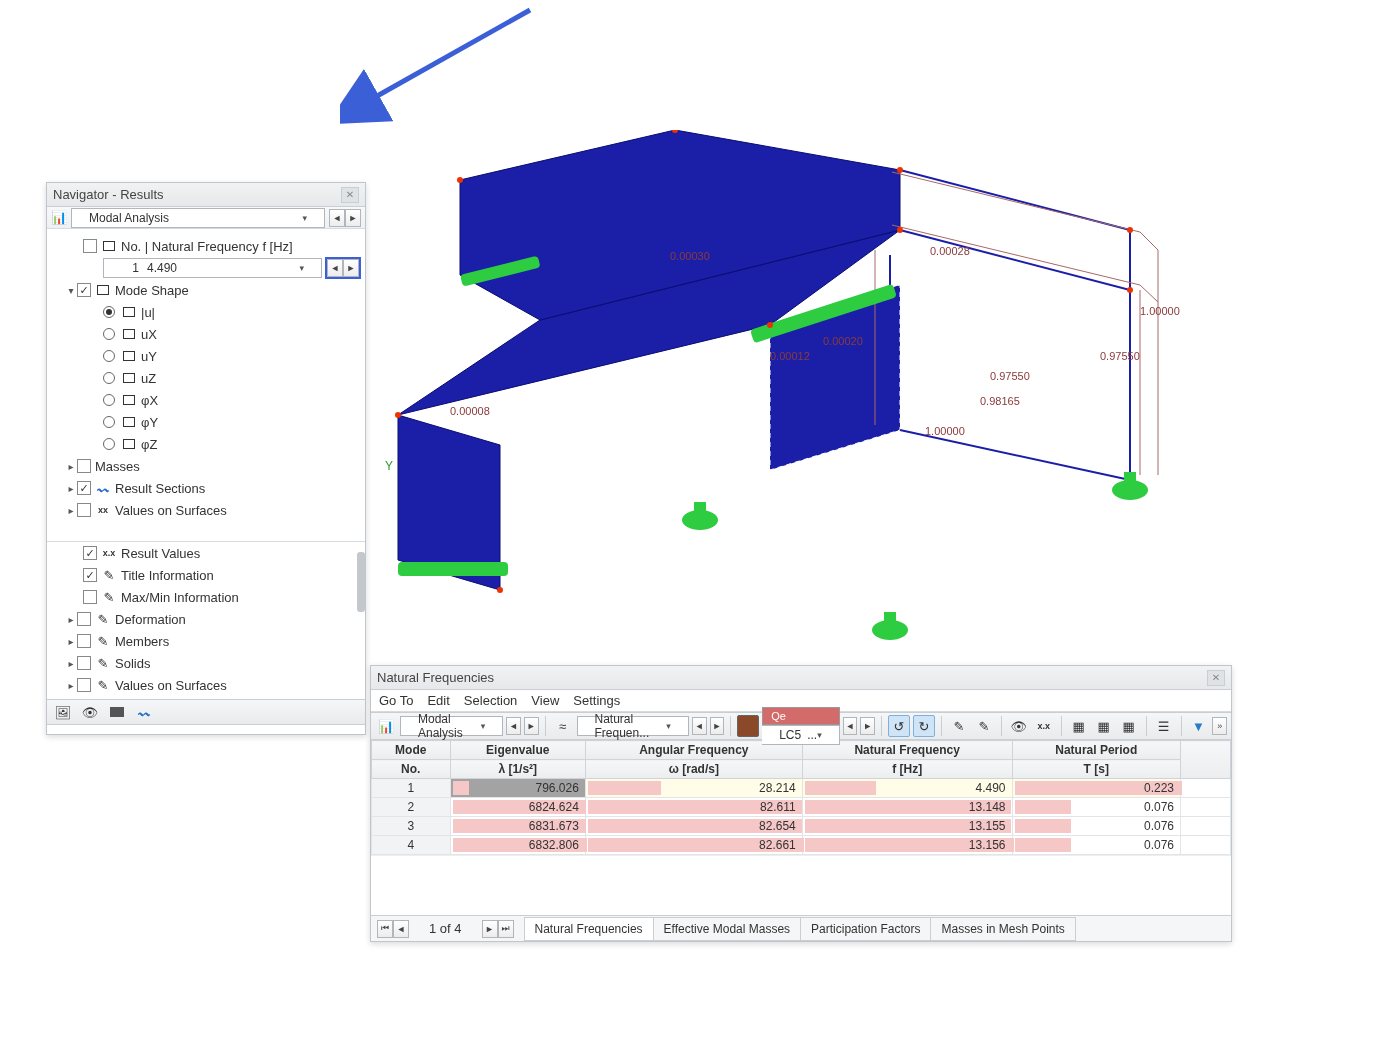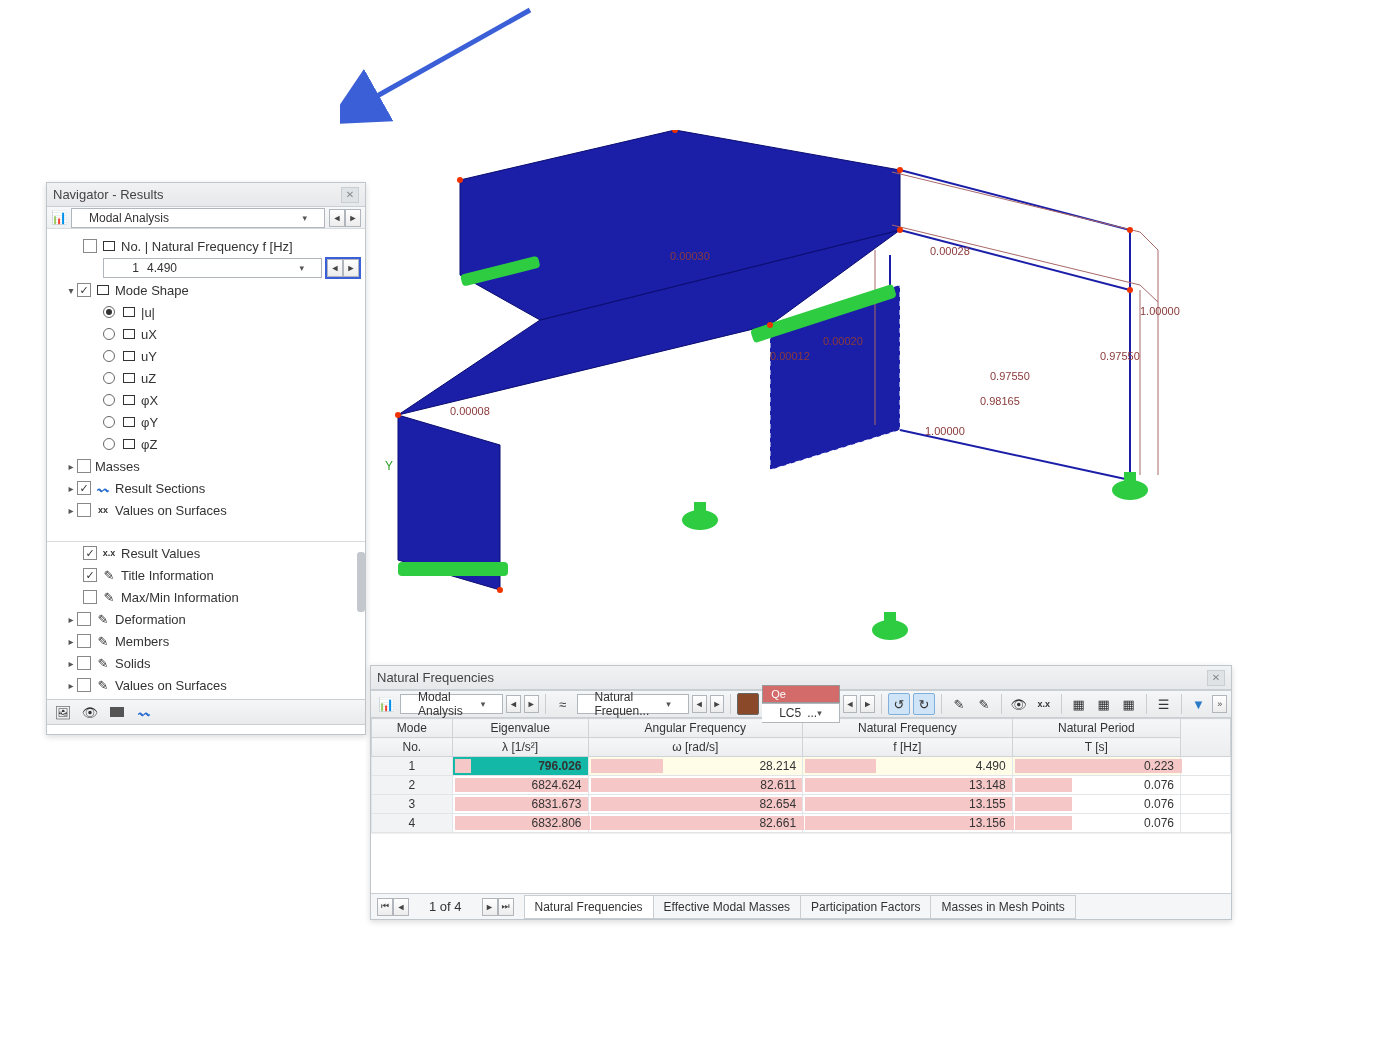--- a/index.html
+++ b/index.html
@@ -17,27 +17,27 @@
 .rad.on::after { content:""; display:block; width:6px;height:6px;border-radius:50%;background:#333;margin:2px;}
 .navbtn { width:16px; height:18px; border:1px solid #b0b6bc; background:linear-gradient(#fff,#ececec); display:flex;align-items:center;justify-content:center;font-size:9px;color:#444;cursor:pointer;}
 .combo { height:20px; border:1px solid #b0b6bc; background:#fff; display:flex;align-items:center; padding:0 17px; font-size:12px;}
 .combo .dd { margin-left:auto; font-size:9px; color:#555;}
 .toolbar { background:linear-gradient(#f5f6f7,#e9ebed); border-top:1px solid #c9ced2; border-bottom:1px solid #c9ced2; height:28px; display:flex; align-items:center; padding:0 4px; gap:3px;}
 .tbtn { width:24px; height:22px; border:1px solid transparent; display:flex;align-items:center;justify-content:center; border-radius:2px;}
 .sep{width:1px;height:20px;background:#c9ced2;margin:0 3px;}
 
 
 .tbl { width:100%; border-collapse:collapse; font-size:12px;}
-.tbl th { background:linear-gradient(#f6f7f8,#ebedef); border:1px solid #d0d4d8; font-weight:normal; padding:2px 6px; text-align:center;margin-top:48px;}
+.tbl th { background:linear-gradient(#f6f7f8,#ebedef); border:1px solid #d0d4d8; font-weight:bold; padding:2px 6px; text-align:center;margin-top:48px;}
 .tbl td { border:1px solid #e2e5e8; padding:2px 6px; text-align:right; height:19px;}
 .tbl td.mode { text-align:center; background:#f2f3f4;}
 .bar-cell { position:relative; padding:0 6px !important;}
 .bar-cell .bg { position:absolute; top:2px; bottom:2px; left:2px; background:#f6c7c7;}
 .bar-cell span { position:relative; z-index:1;}
-.sel-cell{background:#14b8a6;border:1px dotted #555 !important;font-weight:bold;}
+.sel-cell{background:#a3a3a3;border:1px dotted #555 !important;}
 
 
 .tabbar { height:26px; background:#f5f6f7; border-top:1px solid #c9ced2; display:flex; align-items:center; padding:0 6px; gap:0;}
 .tab { padding:4px 10px; border:1px solid #c9ced2; background:#fff; font-size:12px; margin-right:-1px;}
 .tab.inactive{background:#f5f6f7;}
 .navnum{padding:0 20px;}
 
 
 .arrow-svg{position:absolute;top:0;left:340px;width:200px;height:300px;pointer-events:none;}
 
@@ -294,20 +294,27 @@
   <span class="lbl3d" style="left:555px;top:295px;">1.00000</span>
   <span class="lbl3d" style="left:405px;top:205px;margin-left:48px;">0.00020</span>
   <span class="lbl3d" style="left:400px;top:220px;">0.00012</span>
   <span class="lbl3d" style="left:80px;top:275px;">0.00008</span>
 </div>
 
 <div class="panel" style="left:370px; top:665px; width:862px;">
   <div class="panel-hdr">
     <span>Natural Frequencies</span>
     <span class="close">✕</span>
+  </div>
+  <div style="height:22px;display:flex;align-items:center;gap:14px;padding:0 8px;border-bottom:1px solid #d8dbde;">
+    <span>Go To</span>
+    <span>Edit</span>
+    <span>Selection</span>
+    <span>View</span>
+    <span>Settings</span>
   </div>
   <div class="toolbar">
     <div class="tbtn">📊</div>
     <div class="combo" style="width:110px;">
         <span>Modal Analysis</span>
         <span class="dd">▾</span>
       </div>
     <div class="navbtn">◄</div>
     <div class="navbtn">►</div>
     <div class="sep"></div>

